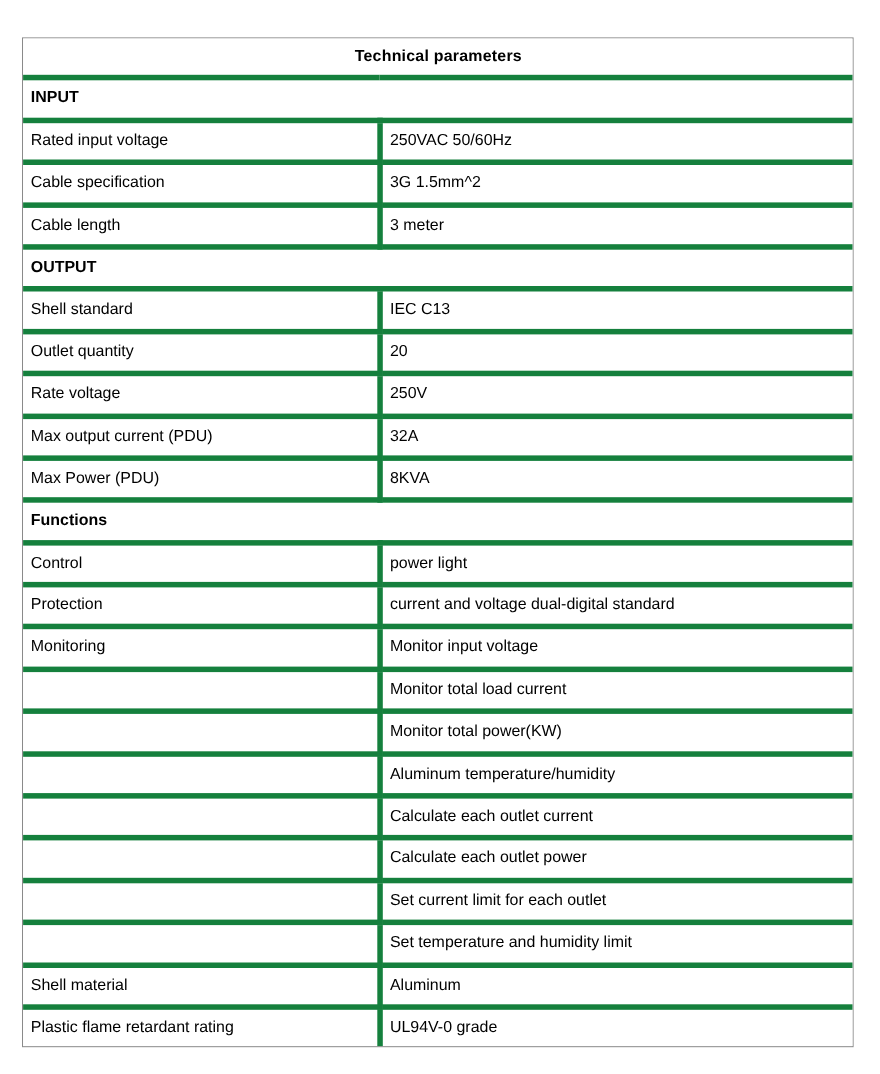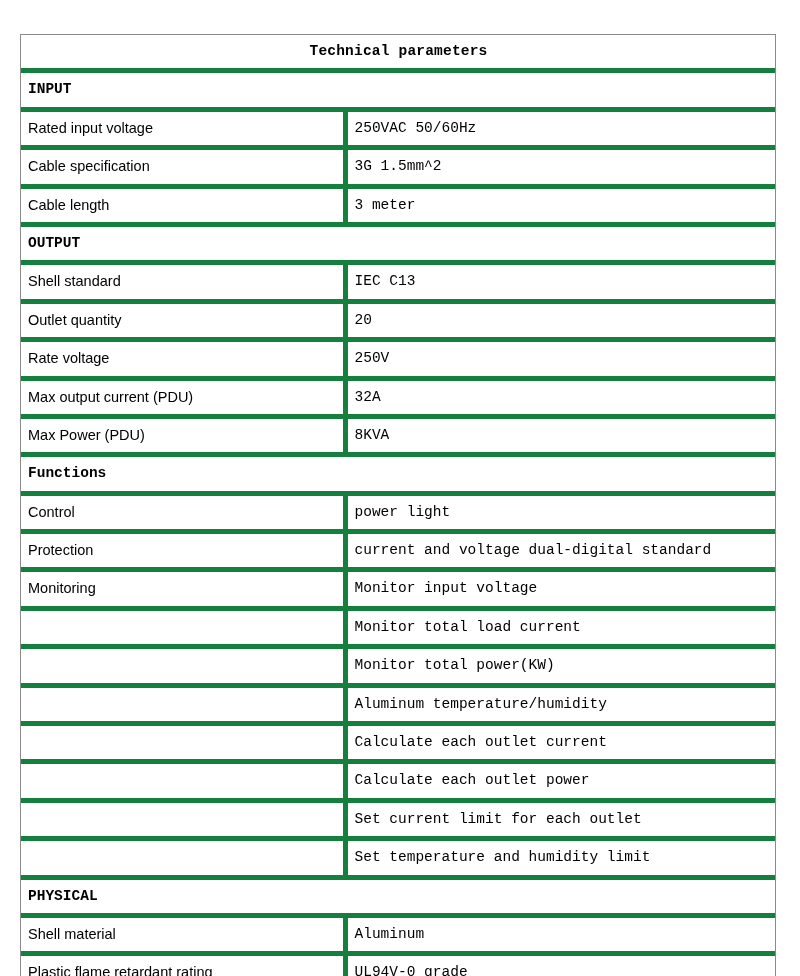--- a/index.html
+++ b/index.html
@@ -36,21 +36,21 @@
     font-size: 14.5px;
     line-height: 1.2;
     padding: 8px 6px 8px 7px;
     vertical-align: middle;
     height: 16px;
     background: #ffffff;
   }
   
   table.spec tr:first-child td { border-top: none; }
   table.spec td:first-child { border-left: none; }
-  table.spec td:last-child { border-right: none; font-family: Liberation Mono, monospace; }
+  table.spec td:last-child { border-right: none; }
   table.spec tr:last-child td { border-bottom: none; }
 
   td.title {
     text-align: center;
     font-size: 21px;
     font-weight: bold;
     padding: 12px 6px 13px 6px;
     letter-spacing: 0.2px;
   }
   td.section {
@@ -153,23 +153,20 @@
         </tr>
         <tr>
           <td class="blank"></td>
           <td class="value">Set current limit for each outlet</td>
         </tr>
         <tr>
           <td class="blank"></td>
           <td class="value">Set temperature and humidity limit</td>
         </tr>
         <tr>
-          <td class="section" colspan="2">PHYSICAL</td>
-        </tr>
-        <tr>
           <td class="label">Shell material</td>
           <td class="value">Aluminum</td>
         </tr>
         <tr>
           <td class="label">Plastic flame retardant rating</td>
           <td class="value">UL94V-0 grade</td>
         </tr>
       </tbody>
   </table>
 </div>

